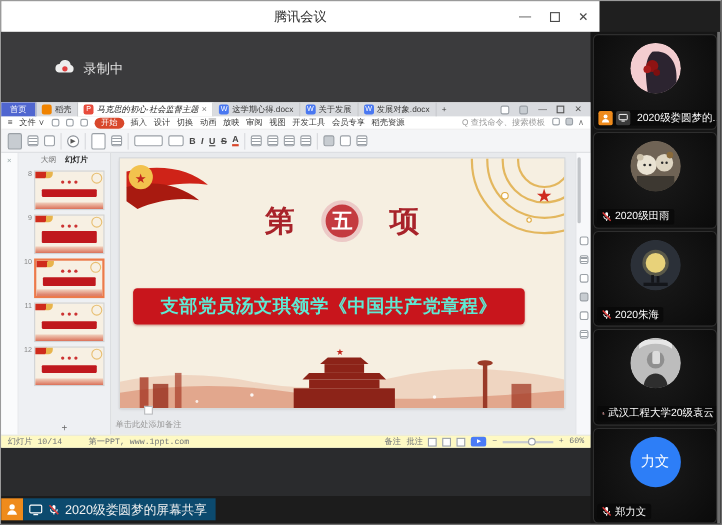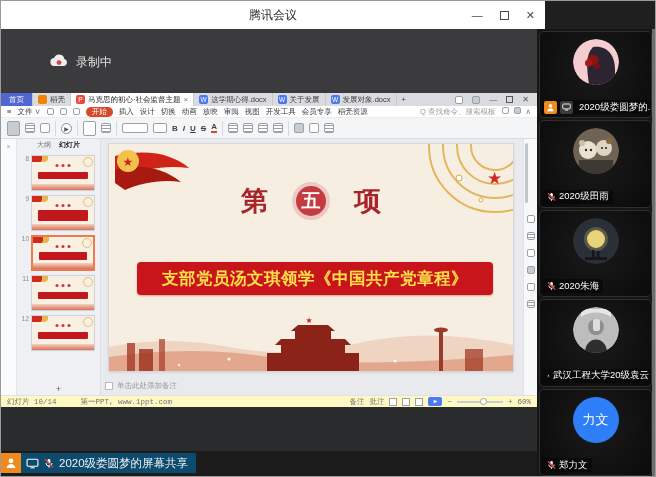--- a/index.html
+++ b/index.html
@@ -23,21 +23,21 @@
 
   .record { position:absolute; left:48px; top:53px; display:flex; align-items:flex-start; gap:7px; color:#e3e3e3; font-size:12px; }
 
   
   .wps { position:absolute; left:0; top:92px; width:536px; height:314px; background:#fff; font-size:8px; color:#333; }
 
   .tabbar { height:13px; background:#d9dbdf; display:flex; align-items:stretch; overflow:hidden; }
   .tab { display:flex; align-items:center; gap:3px; padding:0 5px; font-size:7.5px; color:#3c3c3c; border-right:1px solid #c7c9cc; white-space:nowrap; }
   .tab-home { background:#5066d0; color:#fff; min-width:32px; justify-content:center; }
   .tab-active { background:#ffffff; color:#222; max-width:128px; }
-  .tab-active .t-title { overflow:hidden; text-overflow:ellipsis; max-width:96px; }
+  .tab-active .t-title { overflow:hidden; text-overflow:ellipsis; max-width:96px;font-style:italic; }
   .tab .doc-ic { width:9px; height:9px; border-radius:2px; color:#fff; font-size:6.5px; line-height:9px; text-align:center; flex:0 0 auto; }
   .ic-ppt { background:#e84c3d; } .ic-doc { background:#4a78f1; } .ic-docer { background:#f08300; }
   .tab-close { color:#777; font-size:8px; }
   .tabbar-right { margin-left:auto; display:flex; align-items:center; gap:9px; padding:0 8px; color:#555; }
   .tabbar-right .mini { font-size:8px; }
 
   .menubar { height:12px; background:#fff; display:flex; align-items:center; padding:0 6px; gap:6px; font-size:7.5px; color:#3a3a3a; border-bottom:1px solid #ececec; }
   .menubar .mi { white-space:nowrap; }
   .mi-active { background:#d8472b; color:#fff; border-radius:7px; padding:0 6px; line-height:10px; height:10px; }
   .mb-search { margin-left:auto; color:#9a9a9a; white-space:nowrap; }
@@ -71,25 +71,25 @@
   .th-bottom { position:absolute; left:0; bottom:0; width:100%; height:6px; background:linear-gradient(#f0cdb9,#d65b41); opacity:.85; }
   .panel-add { position:absolute; bottom:1px; left:0; width:100%; text-align:center; color:#666; font-size:9px; }
 
   .editor { position:relative; flex:1; }
   .slide { position:absolute; left:8px; top:5px; width:404px; height:227px; background:#f6efe1;
            box-shadow:0 0 0 1px #d5d7da, 0 1px 3px rgba(0,0,0,.15); overflow:hidden; }
   .heading { position:absolute; left:0; top:38px; width:100%; display:flex; align-items:center; justify-content:center; gap:24px;
              color:#a8232a; font-family:"DejaVu Serif", serif; font-weight:bold; font-size:27px; }
   .num-circle { width:38px; height:38px; border-radius:50%; background:#c43b40; border:4px solid #ecc9c6;
                 color:#fff; font-size:19px; display:flex; align-items:center; justify-content:center; }
-  .banner { position:absolute; left:28px; top:118px; width:356px; height:33px; background:#c8151c; border-radius:4px;
-            display:flex; align-items:center; justify-content:center; color:#fde047; font-weight:bold; font-size:16.5px;
+  .banner { position:absolute; left:12px; top:118px; width:356px; height:33px; background:#c8151c; border-radius:4px;
+            display:flex; align-items:center; justify-content:center; color:#5eead4; font-weight:bold; font-size:16.5px;
             letter-spacing:.5px; box-shadow:0 1px 2px rgba(150,30,20,.35); white-space:nowrap; }
   .slide-bottom { position:absolute; left:0; bottom:0; width:100%; height:62px; }
-  .notes-line { position:absolute; left:4px; bottom:4px; display:flex; align-items:center; gap:4px; color:#999; font-size:7.5px; }
+  .notes-line { position:absolute; left:4px; bottom:4px; display:flex; align-items:center; gap:4px; color:#999; font-size:7.5px;flex-direction:column; }
   .notes-ic { width:8px; height:8px; border:1px solid #b7b9bc; background:#fff; }
 
   .rightstrip { position:relative; width:14px; background:#f7f8fa; border-left:1px solid #e0e2e5; display:flex; flex-direction:column; align-items:center; gap:9px; padding-top:16px; }
   .rs-scroll { position:absolute; left:1px; top:4px; width:3px; height:60px; background:#c2c5c9; border-radius:2px; }
   .rightstrip .ic { width:8px; height:8px; }
 
   .statusbar { height:12px; background:#fef9c3; border-top:1px solid #e0e2e5; display:flex; align-items:center; padding:0 6px; gap:24px; font-size:7.5px; color:#6f7378;font-family:Liberation Mono, monospace; }
   .sb-right { margin-left:auto; display:flex; align-items:center; gap:5px; }
   .sb-view { width:8px; height:8px; border:1px solid #9aa0a6; background:#fff; }
   .sb-play { width:14px; height:9px; background:#4a7bf7; border-radius:2px; color:#fff; font-size:6px; text-align:center; line-height:9px; }

